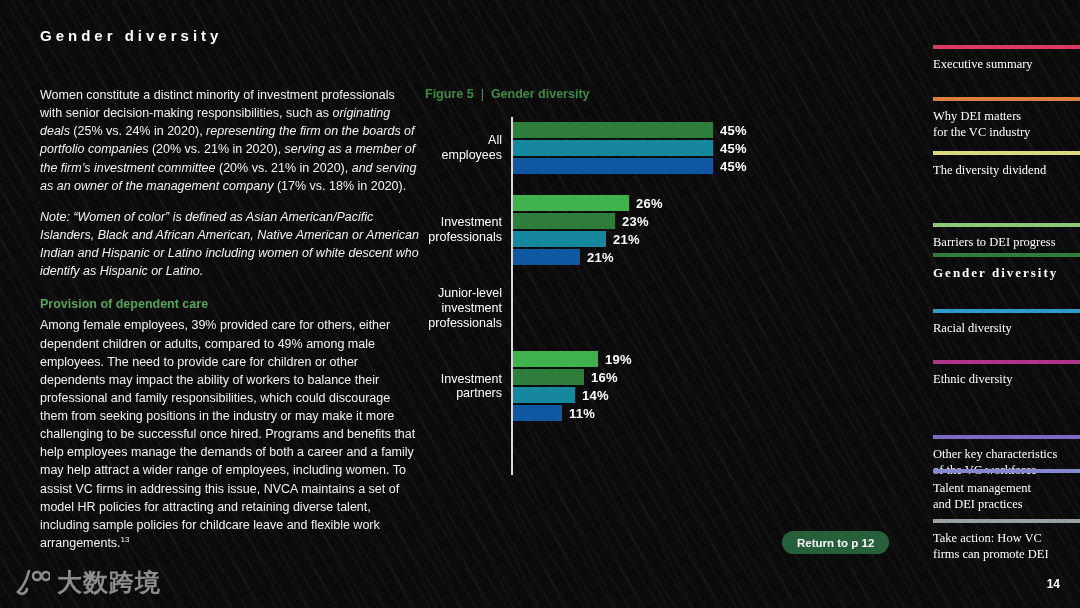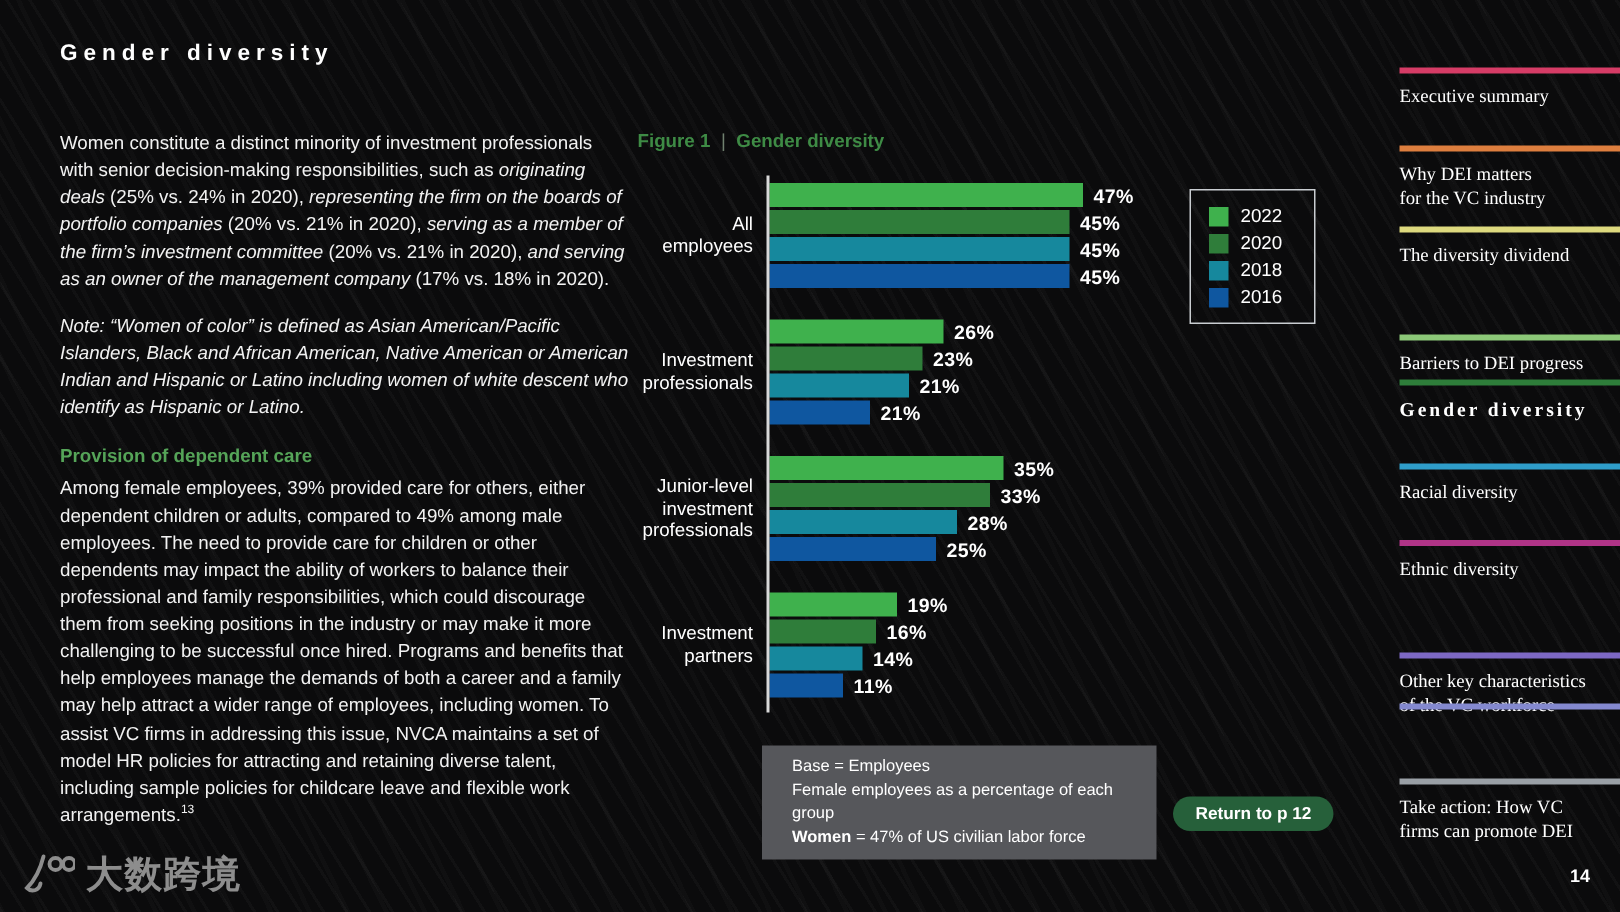--- a/index.html
+++ b/index.html
@@ -72,37 +72,33 @@
   <div class="main-title">Gender diversity</div>
 
   <div class="left-col">
     <p><span>Women constitute a distinct minority of investment professionals with senior decision-making responsibilities, such as </span><span class="seg-i">originating deals</span><span> (25% vs. 24% in 2020), </span><span class="seg-i">representing the firm on the boards of portfolio companies</span><span> (20% vs. 21% in 2020), </span><span class="seg-i">serving as a member of the firm’s investment committee</span><span> (20% vs. 21% in 2020), </span><span class="seg-i">and serving as an owner of the management company</span><span> (17% vs. 18% in 2020).</span></p>
     <p class="note">Note: “Women of color” is defined as Asian American/Pacific Islanders, Black and African American, Native American or American Indian and Hispanic or Latino including women of white descent who identify as Hispanic or Latino.</p>
     <div class="subhead">Provision of dependent care</div>
     <p><span>Among female employees, 39% provided care for others, either dependent children or adults, compared to 49% among male employees. The need to provide care for children or other dependents may impact the ability of workers to balance their professional and family responsibilities, which could discourage them from seeking positions in the industry or may make it more challenging to be successful once hired. Programs and benefits that help employees manage the demands of both a career and a family may help attract a wider range of employees, including women. To assist VC firms in addressing this issue, NVCA maintains a set of model HR policies for attracting and retaining diverse talent, including sample policies for childcare leave and flexible work arrangements.</span><sup>13</sup></p>
   </div>
 
   <div class="figure-title">
-    <span>Figure 1</span><span class="sep">|</span><span>Gender diversity</span>
+    <span>Figure 5</span><span class="sep">|</span><span>Gender diversity</span>
   </div>
 
   <div class="chart" id="chart">
     <div class="axis"></div>
     <div id="chart-groups">
         <div class="cgroup">
           <div class="cgroup-label">
             <div>All</div>
             <div>employees</div>
           </div>
           <div class="cgroup-bars">
             <div class="bar-row">
-              <div class="bar" style="width: 209px; background: rgb(63, 177, 77);"></div>
-              <span class="bar-val">47%</span>
-            </div>
-            <div class="bar-row">
               <div class="bar" style="width: 200px; background: rgb(47, 125, 58);"></div>
               <span class="bar-val">45%</span>
             </div>
             <div class="bar-row">
               <div class="bar" style="width: 200px; background: rgb(22, 136, 157);"></div>
               <span class="bar-val">45%</span>
             </div>
             <div class="bar-row">
               <div class="bar" style="width: 200px; background: rgb(15, 87, 160);"></div>
               <span class="bar-val">45%</span>
@@ -132,38 +128,20 @@
               <span class="bar-val">21%</span>
             </div>
           </div>
         </div>
         <div class="cgroup">
           <div class="cgroup-label">
             <div>Junior-level</div>
             <div>investment</div>
             <div>professionals</div>
           </div>
-          <div class="cgroup-bars">
-            <div class="bar-row">
-              <div class="bar" style="width: 156px; background: rgb(63, 177, 77);"></div>
-              <span class="bar-val">35%</span>
-            </div>
-            <div class="bar-row">
-              <div class="bar" style="width: 147px; background: rgb(47, 125, 58);"></div>
-              <span class="bar-val">33%</span>
-            </div>
-            <div class="bar-row">
-              <div class="bar" style="width: 125px; background: rgb(22, 136, 157);"></div>
-              <span class="bar-val">28%</span>
-            </div>
-            <div class="bar-row">
-              <div class="bar" style="width: 111px; background: rgb(15, 87, 160);"></div>
-              <span class="bar-val">25%</span>
-            </div>
-          </div>
         </div>
         <div class="cgroup">
           <div class="cgroup-label">
             <div>Investment</div>
             <div>partners</div>
           </div>
           <div class="cgroup-bars">
             <div class="bar-row">
               <div class="bar" style="width: 85px; background: rgb(63, 177, 77);"></div>
               <span class="bar-val">19%</span>
@@ -178,44 +156,21 @@
             </div>
             <div class="bar-row">
               <div class="bar" style="width: 49px; background: rgb(15, 87, 160);"></div>
               <span class="bar-val">11%</span>
             </div>
           </div>
         </div>
       </div>
   </div>
 
-  <div class="legend" id="legend">
-      <div class="legend-row">
-        <span class="legend-swatch" style="background: rgb(63, 177, 77);"></span>
-        <span class="legend-label">2022</span>
-      </div>
-      <div class="legend-row">
-        <span class="legend-swatch" style="background: rgb(47, 125, 58);"></span>
-        <span class="legend-label">2020</span>
-      </div>
-      <div class="legend-row">
-        <span class="legend-swatch" style="background: rgb(22, 136, 157);"></span>
-        <span class="legend-label">2018</span>
-      </div>
-      <div class="legend-row">
-        <span class="legend-swatch" style="background: rgb(15, 87, 160);"></span>
-        <span class="legend-label">2016</span>
-      </div>
-    </div>
-
-  <div class="basenote" id="basenote">
-      <div><span>Base = Employees</span></div>
-      <div><span>Female employees as a percentage of each group</span></div>
-      <div><span class="seg-b">Women</span><span> = 47% of US civilian labor force</span></div>
-    </div>
+
 
   <button class="return-btn">Return to p 12</button>
 
   <div id="sidebar">
       <div class="side-item">
         <div class="side-line" style="background: rgb(214, 60, 102);"></div>
         <div class="side-label">
           <div>Executive summary</div>
         </div>
       </div>
@@ -258,20 +213,24 @@
       </div>
       <div class="side-item">
         <div class="side-line" style="background: rgb(125, 104, 196);"></div>
         <div class="side-label">
           <div>Other key characteristics</div>
           <div>of the VC workforce</div>
         </div>
       </div>
       <div class="side-item">
         <div class="side-line" style="background: rgb(132, 137, 207);"></div>
+        <div class="side-label">
+          <div>Talent management</div>
+          <div>and DEI practices</div>
+        </div>
       </div>
       <div class="side-item">
         <div class="side-line" style="background: rgb(154, 160, 166);"></div>
         <div class="side-label">
           <div>Take action: How VC</div>
           <div>firms can promote DEI</div>
         </div>
       </div>
     </div>
 

